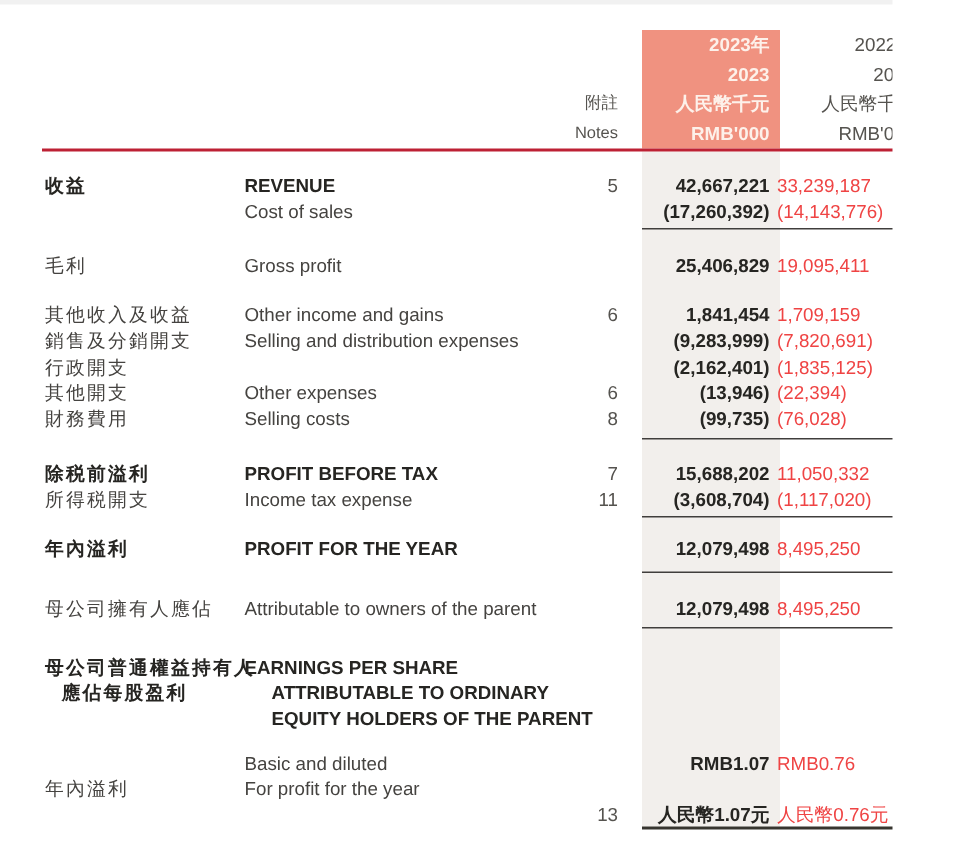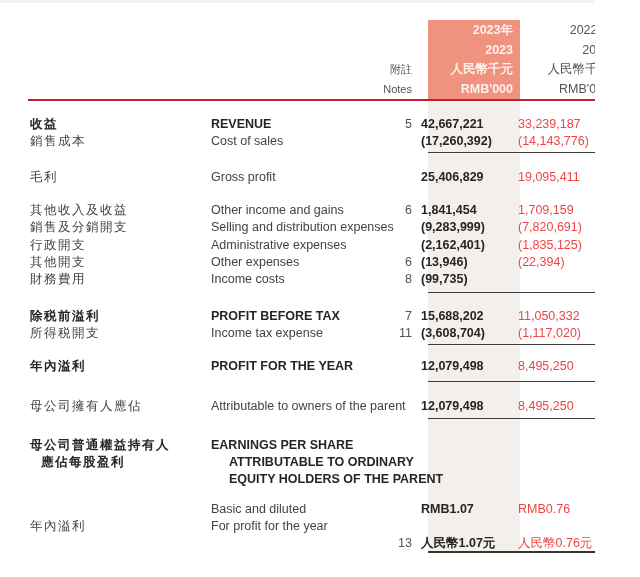--- a/index.html
+++ b/index.html
@@ -13,24 +13,24 @@
   
   .hdr{position:absolute;top:21px;font-size:12.5px;line-height:19.5px;text-align:right;}
   .hdr-2023{left:421px;width:92px;font-weight:700;}
   .hdr-2022{left:518px;width:92px;color:#55534f;}
   .hdr-notes{position:absolute;left:357px;top:60px;width:55px;font-size:11px;line-height:19.5px;text-align:right;color:#55534f;}
   
   .row{position:absolute;left:0;width:640px;height:17px;}
   .c{position:absolute;top:0;font-size:12.5px;line-height:17px;color:#454340;white-space:nowrap;}
   .cn{left:30px;width:132px;letter-spacing:1.5px;}
   .cn.ind{left:41px;}
-  .en{left:163px;width:210px;margin-left:48px;}
+  .en{left:163px;width:210px;}
   .en.ind{left:181px;}
   .note{left:357px;width:55px;text-align:right;color:#55534f;}
-  .v23{left:421px;width:92px;font-weight:700;color:#262522;}
+  .v23{left:421px;width:92px;text-align:right;font-weight:700;color:#262522;}
   .v22{left:518px;width:92px;text-align:left;color:#ef4444;}
   .b{font-weight:700;color:#262522;}
   
   .rule{position:absolute;left:428px;width:185px;height:1px;background:#403e3c;}
   .rule-bottom{position:absolute;left:428px;width:185px;height:2px;background:#37352f;}
 </style>
 </head>
 <body>
 
 <div id="page">
@@ -59,21 +59,20 @@
 
   <div class="row" style="top:116px">
     <span class="c cn b">收益</span>
     <span class="c en b">REVENUE</span>
     <span class="c note">5</span>
     <span class="c v23">42,667,221</span>
     <span class="c v22">33,239,187</span>
   </div>
 
   <div class="row" style="top:133px">
-    <span class="c cn">銷售成本</span>
     <span class="c en">Cost of sales</span>
     <span class="c v23">(17,260,392)</span>
     <span class="c v22">(14,143,776)</span>
   </div>
   <div class="rule" style="top: 152px; background: rgb(64, 62, 60);"></div>
 
   <div class="row" style="top:169px">
     <span class="c cn">毛利</span>
     <span class="c en">Gross profit</span>
     <span class="c v23">25,406,829</span>
@@ -90,38 +89,38 @@
 
   <div class="row" style="top:219px">
     <span class="c cn">銷售及分銷開支</span>
     <span class="c en">Selling and distribution expenses</span>
     <span class="c v23">(9,283,999)</span>
     <span class="c v22">(7,820,691)</span>
   </div>
 
   <div class="row" style="top:237px">
     <span class="c cn">行政開支</span>
-    <span class="c en">Administrative expenses</span>
     <span class="c v23">(2,162,401)</span>
     <span class="c v22">(1,835,125)</span>
   </div>
 
   <div class="row" style="top:254px">
     <span class="c cn">其他開支</span>
     <span class="c en">Other expenses</span>
     <span class="c note">6</span>
     <span class="c v23">(13,946)</span>
     <span class="c v22">(22,394)</span>
   </div>
 
   <div class="row" style="top:271px">
     <span class="c cn">財務費用</span>
-    <span class="c en">Income costs</span>
+    <span class="c en">Selling costs</span>
     <span class="c note">8</span>
     <span class="c v23">(99,735)</span>
+    <span class="c v22">(76,028)</span>
   </div>
   <div class="rule" style="top: 292px; background: rgb(64, 62, 60);"></div>
 
   <div class="row" style="top:308px">
     <span class="c cn b">除税前溢利</span>
     <span class="c en b">PROFIT BEFORE TAX</span>
     <span class="c note">7</span>
     <span class="c v23">15,688,202</span>
     <span class="c v22">11,050,332</span>
   </div>

